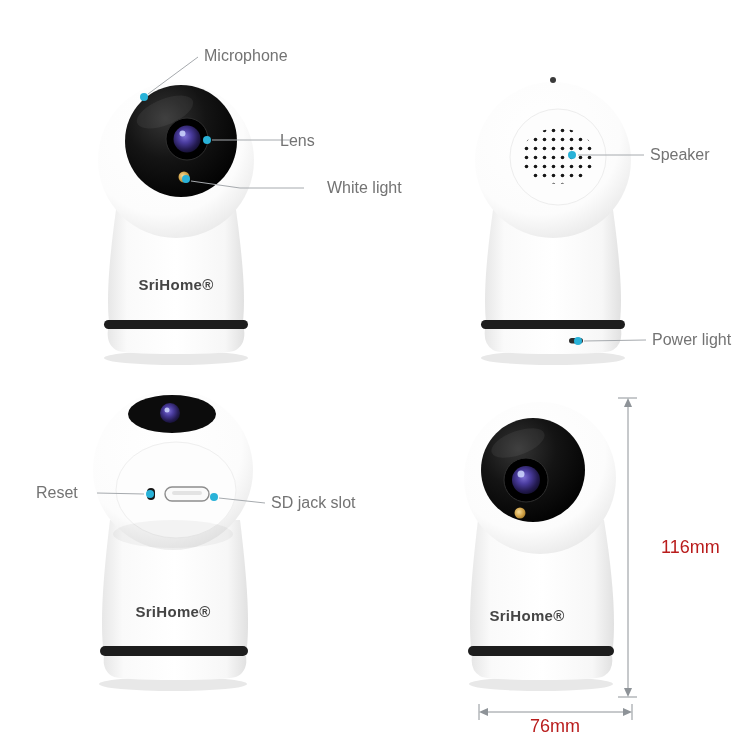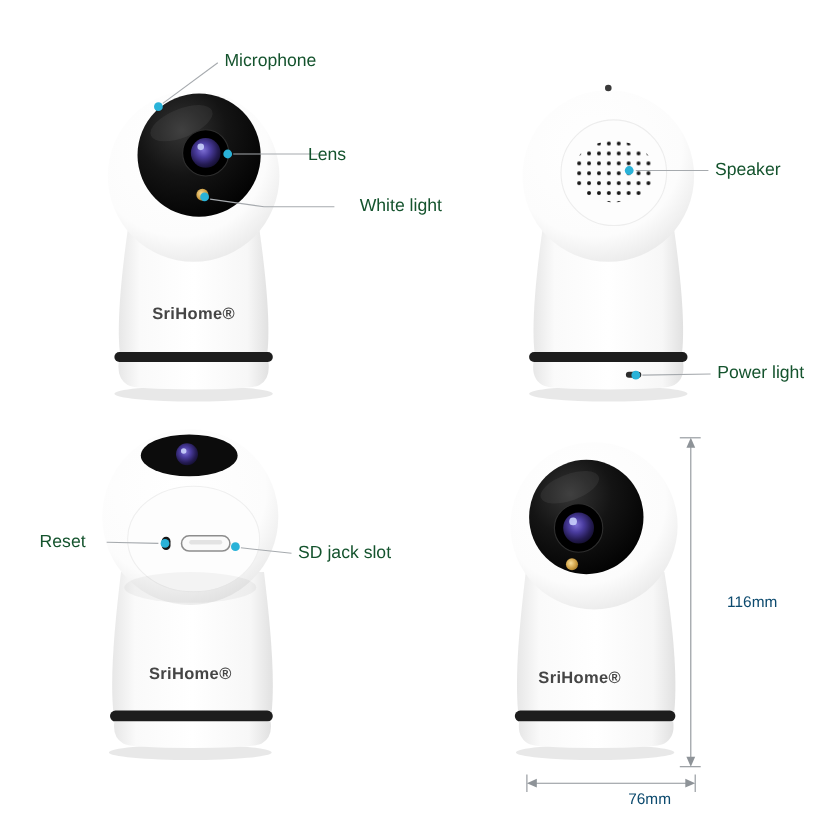--- a/index.html
+++ b/index.html
@@ -2,27 +2,27 @@
 <html><head>
 <meta charset="utf-8">
 <style>
   html,body{margin:0;padding:0;background:#ffffff;}
   .stage{
     position:relative;width:750px;height:750px;background:#ffffff;
     font-family:"Liberation Sans",sans-serif;overflow:hidden;
   }
   .stage svg{position:absolute;left:0;top:0;}
   .callout-label{
-    position:absolute;font-size:16px;color:#14532d;white-space:nowrap;line-height:20px;
+    position:absolute;font-size:16px;color:#737373;white-space:nowrap;line-height:20px;
   }
   .callout-label.right{text-align:left;}
   .dim-label{
-    position:absolute;font-size:14px;color:#0c4a6e;white-space:nowrap;line-height:16px;
+    position:absolute;font-size:18px;color:#b91c1c;white-space:nowrap;line-height:16px;
   }
-  .dim-label.center{text-align:right;}
+  .dim-label.center{text-align:center;}
   .logo-text{
     font-family:"Liberation Sans",sans-serif;font-weight:700;font-size:15px;
     fill:#454545;letter-spacing:.3px;
   }
 </style>
 </head>
 <body>
 
 <div class="stage">
 

